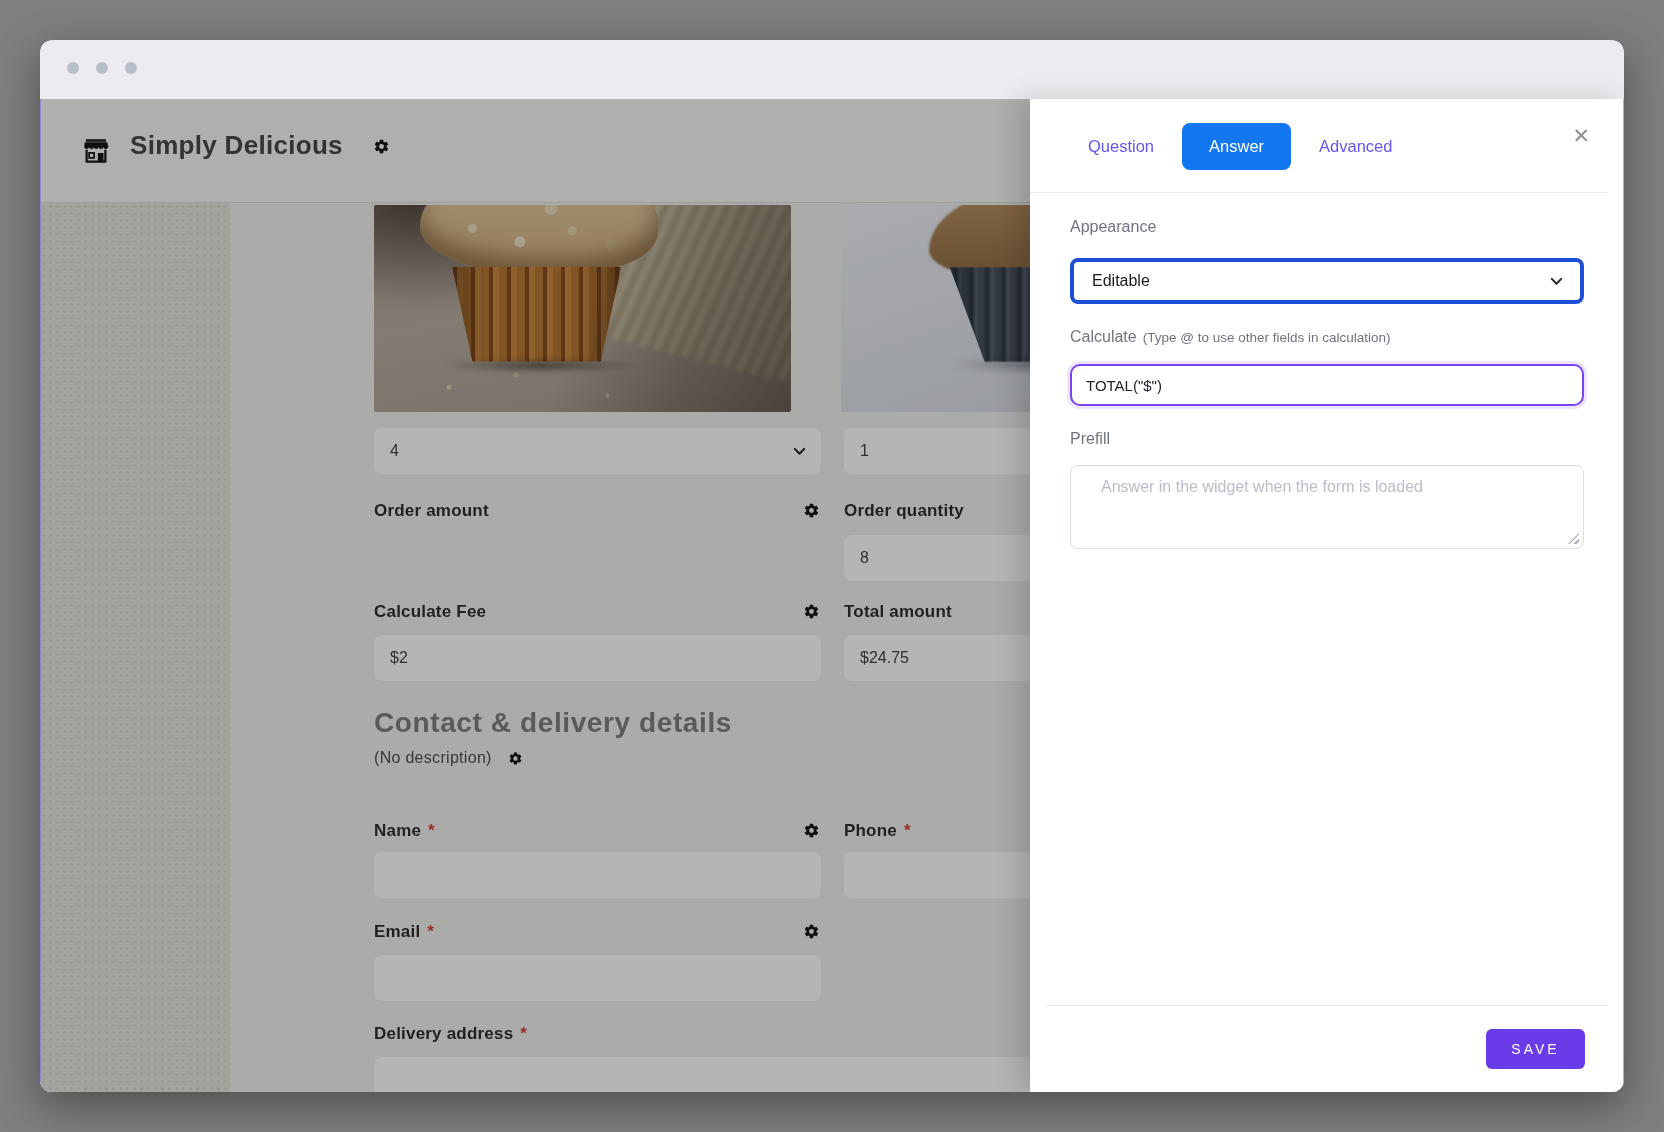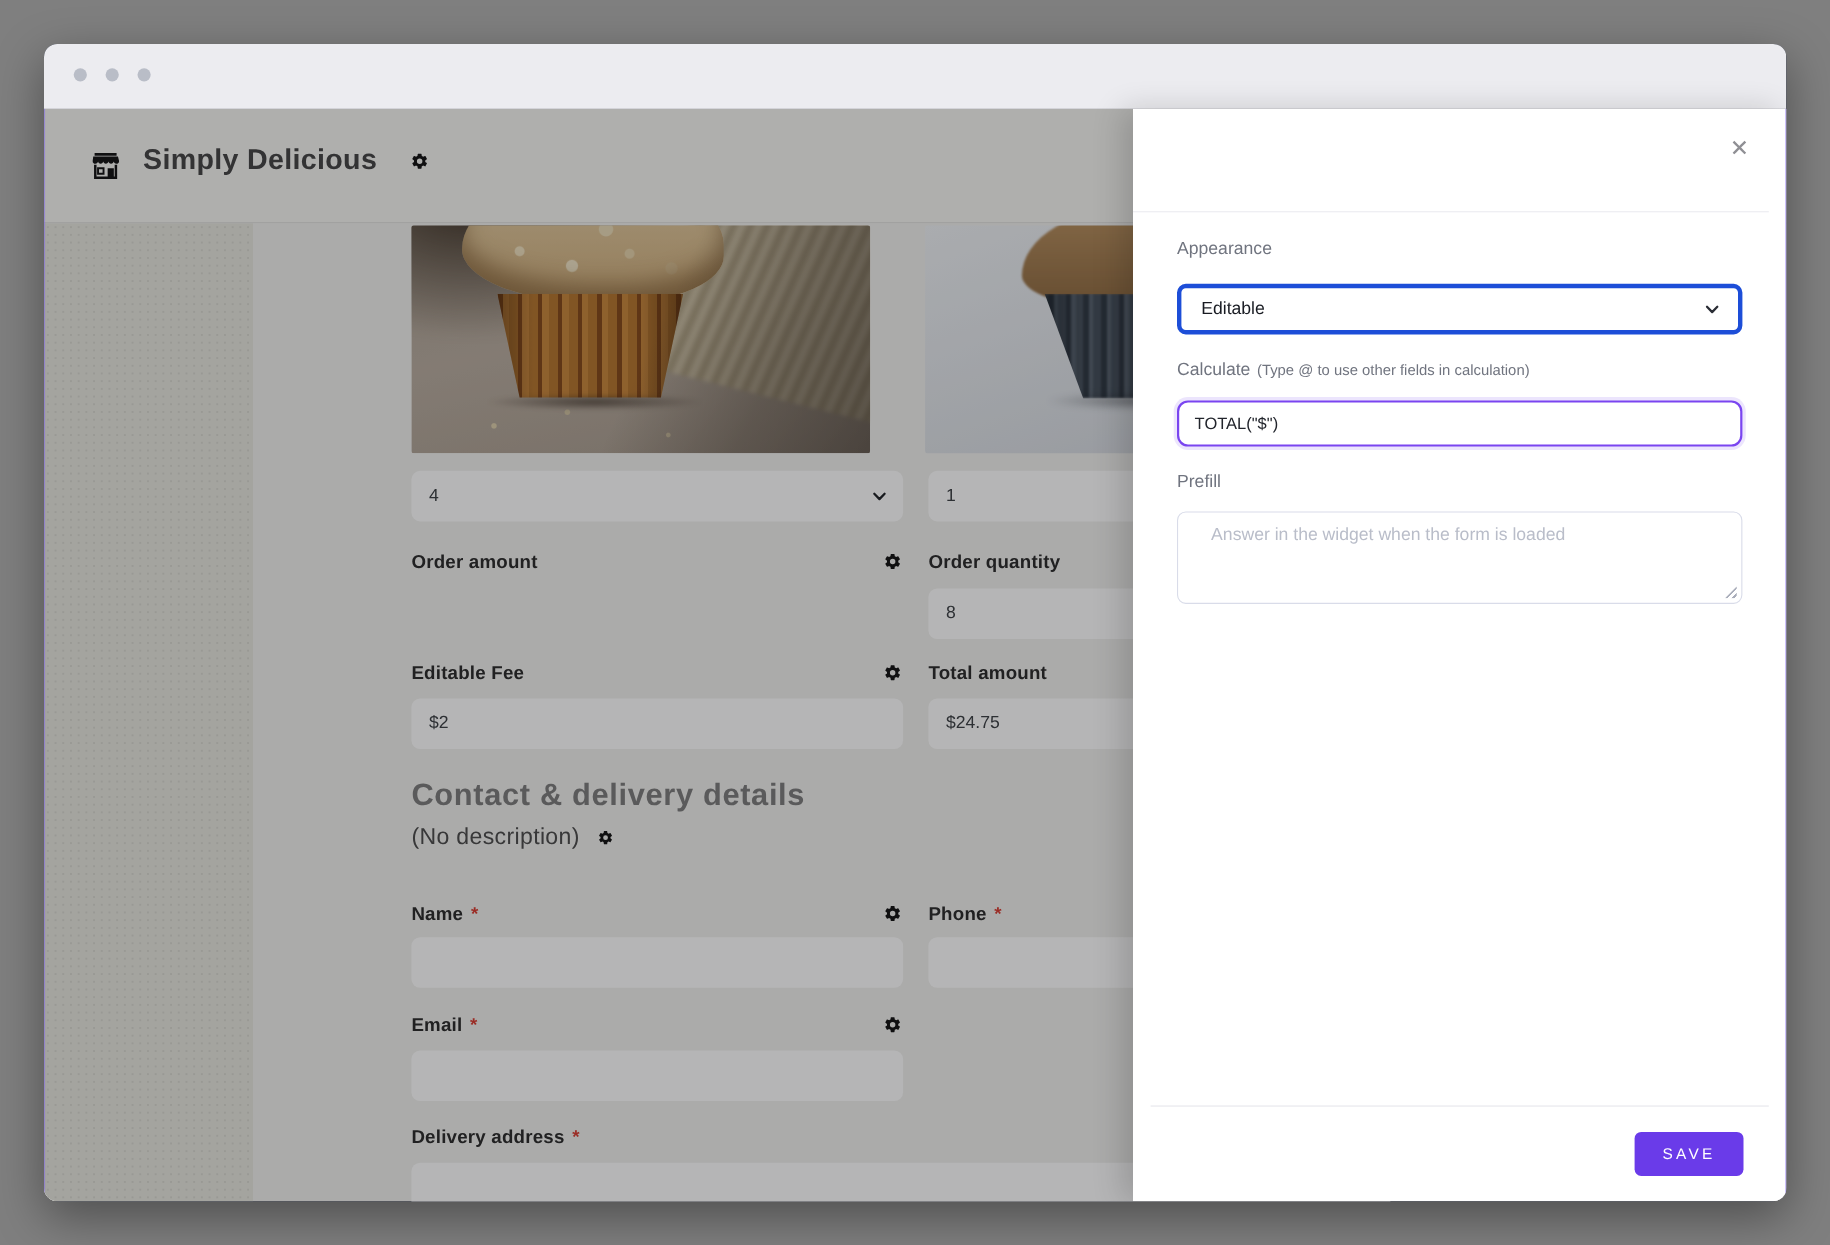--- a/index.html
+++ b/index.html
@@ -84,21 +84,21 @@
   .ffield { position:absolute; background:#ffffff; border-radius:8px; display:flex; align-items:center;
             padding:0 16px; font-size:16px; color:#3d4145; }
   .fdrop  { justify-content:flex-start; }
   .fdrop .chev { position:absolute; right:14px; width:15px; height:15px; color:#1f2226; }
   .flabel { position:absolute; font-size:17px; font-weight:700; color:#2b2b2b; letter-spacing:.2px; display:flex; align-items:center; }
   .flabel .req { margin-left:7px; color:var(--required,#d93b30); font-weight:700; }
   .gear { width:17px; height:17px; color:#131313; }
   .g-abs { position:absolute; }
 
   .heading { position:absolute; font-size:28px; font-weight:600; color:#7d7d7d; letter-spacing:.6px; }
-  .desc { position:absolute; font-size:21px; color:#4c4c4c; letter-spacing:.3px; display:flex; align-items:center; gap:16px; }
+  .desc { position:absolute; font-size:16px; color:#4c4c4c; letter-spacing:.3px; display:flex; align-items:center; gap:16px; }
   .desc .gear { width:15px; height:15px; }
 
   
   .dim { position:absolute; inset:0; background:rgba(10,10,12,.30); z-index:5; }
 
   
   .panel { position:absolute; right:0; top:0; width:594px; height:993px; background:#ffffff; z-index:10;
            box-shadow:-10px 0 26px rgba(0,0,0,.16); }
   .tabs { position:absolute; left:56px; top:0; height:94px; display:flex; align-items:center; gap:26px; }
   .tab { font-size:16.5px; color:var(--tab-text,#6355f2); cursor:pointer; padding:6px 2px; }
@@ -203,21 +203,21 @@
         <div class="flabel" style="left:334px; top:298px;">Order amount</div>
         <svg class="gear g-abs" style="left:763px; top:299px;">
             <use href="#gear"></use>
           </svg>
         <div class="flabel" style="left:804px; top:298px;">Order quantity</div>
 
         <div class="ffield" style="left:804px; top:332px; width:420px; height:46px;">
           <span>8</span>
         </div>
 
-        <div class="flabel" style="left:334px; top:399px;">Editable Fee</div>
+        <div class="flabel" style="left:334px; top:399px;">Calculate Fee</div>
         <svg class="gear g-abs" style="left:763px; top:400px;">
             <use href="#gear"></use>
           </svg>
         <div class="flabel" style="left:804px; top:399px;">Total amount</div>
 
         <div class="ffield" style="left:334px; top:432px; width:447px; height:46px;">
           <span>$2</span>
         </div>
         <div class="ffield" style="left:804px; top:432px; width:420px; height:46px;">
           <span>$24.75</span>
@@ -258,20 +258,25 @@
           <span>Delivery address</span>
           <span class="req">*</span>
         </div>
         <div class="ffield" style="left:334px; top:854px; width:890px; height:70px;"></div>
       </div>
 
       <div class="dim"></div>
       <div class="edge-left"></div>
 
       <div class="panel">
+        <div class="tabs">
+          <div class="tab">Question</div>
+          <div class="tab active">Answer</div>
+          <div class="tab">Advanced</div>
+        </div>
         <div class="close-x">✕</div>
         <div class="divider"></div>
 
         <div class="p-label" style="top:119px;">Appearance</div>
         <div class="p-select">
           <span>Editable</span>
           <svg class="chev">
               <use href="#chev"></use>
             </svg>
         </div>

